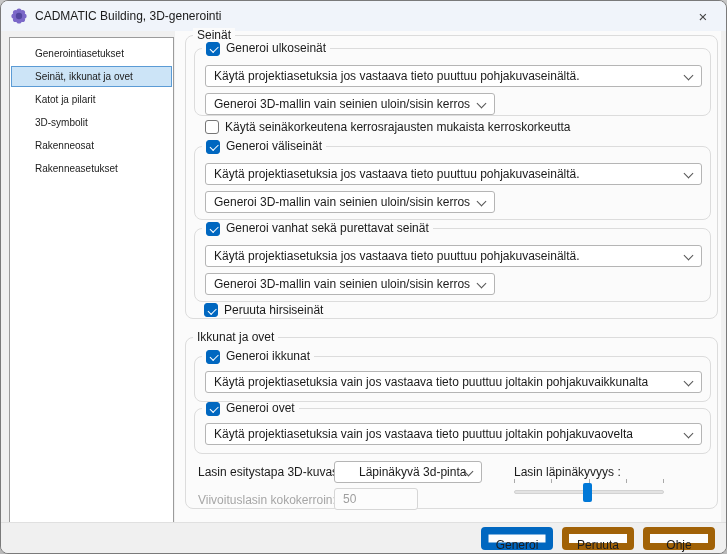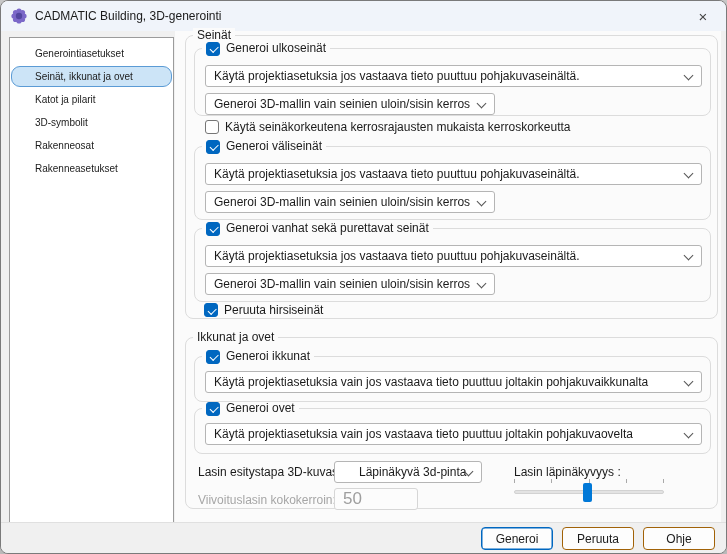--- a/index.html
+++ b/index.html
@@ -27,21 +27,21 @@
   
   .listbox {
     position:absolute; left:8px; top:36px; width:165px; height:487px;
     background:#ffffff; border:1px solid #9b9b9b;
     padding-top:5px; overflow:hidden;
   }
   .list-item {
     height:21px; line-height:20px; font-size:10px; color:#1b1b1b;
     padding-left:23px; border:1px solid transparent; margin:0 1px 2px 1px;
   }
-  .list-item.selected { background:#cce4f7; border-color:#5b9bd5;border-radius:9px; }
+  .list-item.selected { background:#cce4f7; border-color:#5b9bd5; }
 
   
   .main {
     position:absolute; left:174px; top:30px; width:546px; height:493px;
     background:#fbfbfb;
   }
   .groupbox { position:absolute; border:1px solid #dcdcdc; border-radius:8px; }
   .legend {
     position:absolute; top:-8px; left:7px; background:#fbfbfb; padding:0 4px;
     font-size:12px; color:#1b1b1b; line-height:15px; white-space:nowrap;
@@ -67,40 +67,40 @@
   .chev {
     position:absolute; right:9px; top:6px; width:7px; height:7px;
     border-right:1.3px solid #555; border-bottom:1.3px solid #555; transform:rotate(45deg);
   }
 
   .label { position:absolute; font-size:12px; color:#1b1b1b; white-space:nowrap; }
   .label.disabled { color:#a6a6a6; }
 
   .textbox {
     position:absolute; height:22px; background:#fcfcfc; border:1px solid #d6d6d6; border-radius:3px;
-    font-size:17px; color:#9e9e9e; padding:0 8px; font-family:"Liberation Sans", sans-serif;
+    font-size:12px; color:#9e9e9e; padding:0 8px; font-family:"Liberation Sans", sans-serif;
   }
 
   .slider { position:absolute; }
   .slider .ticks { display:flex; justify-content:space-between; height:4px; margin-bottom:7px; }
   .slider .ticks span { width:1px; height:4px; background:#a9a9a9; }
   .slider .track { position:relative; height:4px; background:#e3e3e3; border:1px solid #d2d2d2; border-radius:2px; }
   .slider .thumb {
     position:absolute; left:46%; top:-8px; width:9px; height:19px;
     background:#0078d7; border-radius:2px;
   }
 
   
   .footer {
     position:absolute; left:0; right:0; bottom:0; height:31px;
     background:#f0f0f0; border-top:1px solid #e0e0e0;
     display:flex; align-items:center; justify-content:flex-end; gap:9px; padding-right:11px;
   }
   .btn {
-    min-width:72px; height:23px; background:#fdfdfd; border:1px solid #a16207; border-radius:4px;
+    min-width:72px; height:23px; background:#fdfdfd; border:7px solid #a16207; border-radius:4px;
     font-size:12px; color:#1b1b1b; font-family:"Liberation Sans", sans-serif; line-height:21px; text-align:center;
   }
   .btn.default { border-color:#0067c0; box-shadow:0 0 0 0.5px #0067c0 inset; }
 </style>
 </head>
 <body>
 
 <div class="dialog">
 
   <div class="titlebar">

